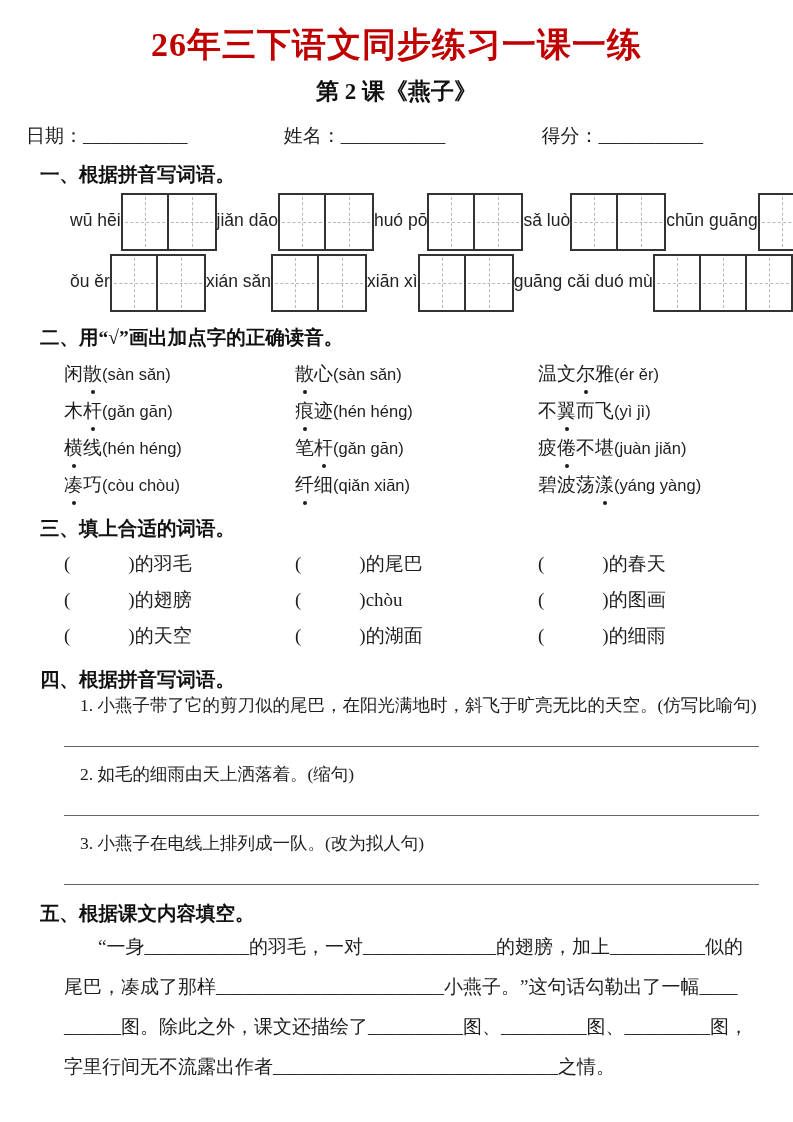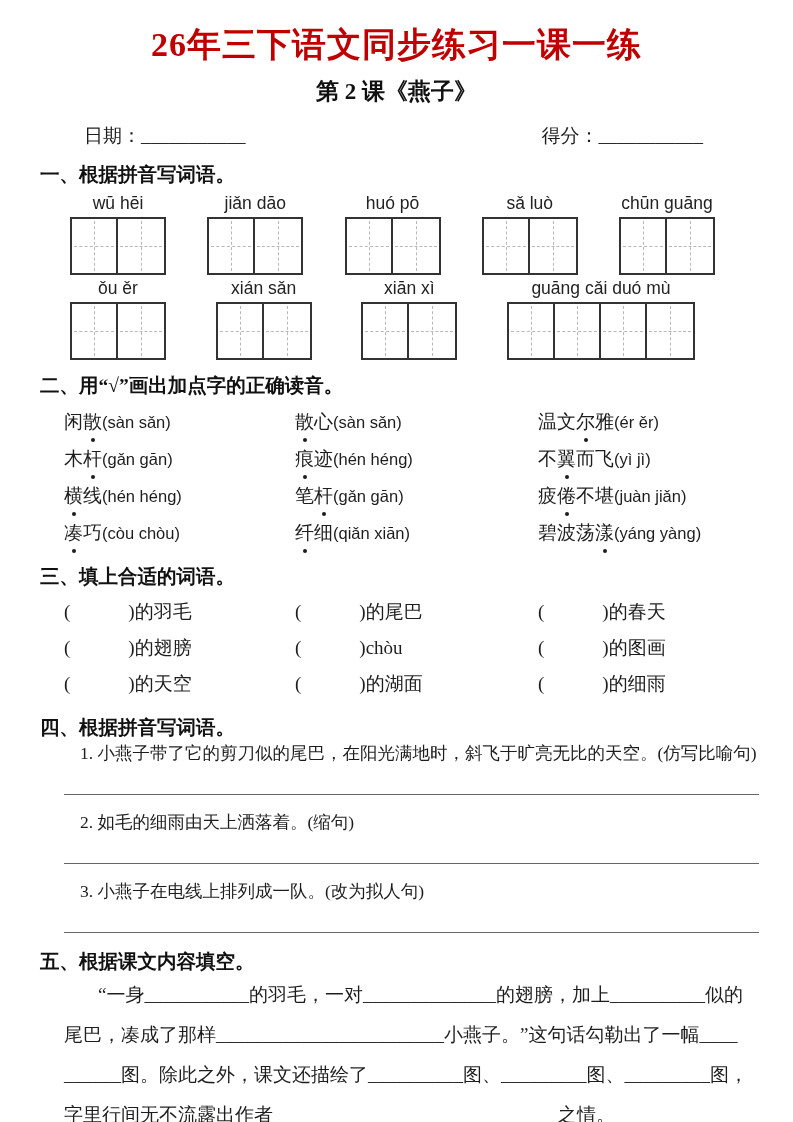--- a/index.html
+++ b/index.html
@@ -8,31 +8,31 @@
     background:#ffffff; overflow:hidden;
     font-family:"Liberation Serif", serif; color:#1d1d1d;
   }
   .title {
     margin:0; padding-top:22px; text-align:center;
     font-size:34px; font-weight:bold; letter-spacing:1px;
   }
   .subtitle {
     margin:8px 0 0; text-align:center; font-size:23px; font-weight:bold; color:#111;
   }
-  .meta { display:flex; justify-content:space-between; margin:16px 90px 0 84px; font-size:19px; }
+  .meta { display:flex; justify-content:space-between; margin:16px 90px 0 26px; font-size:19px; }
   .meta .mgroup { white-space:nowrap; }
   .meta .blank { letter-spacing:0px; color:#1d1d1d; }
   .sec {
     margin:12px 0 0 40px; font-size:19.5px; font-weight:bold;
     font-family:Liberation Serif, serif; color:#111;
   }
   
   .pinyin-row { display:flex; justify-content:space-between; margin:5px 78px 0 70px; }
   .pinyin-row.r2 { margin-right:98px; margin-top:3px; }
-  .pgroup { display:flex; flex-direction:column; align-items:center; }
+  .pgroup { display:flex; flex-direction:row; align-items:center; }
   .plabel {
     font-family:"Liberation Sans", sans-serif; font-size:17.5px;
     margin-bottom:3px; white-space:nowrap; color:#222;
   }
   .tzg { display:flex; border:2px solid #333; background:#fff; }
   .tzg .cell { width:46px; height:54px; position:relative; border-right:2px solid #333; box-sizing:border-box; }
   .tzg .cell:last-child { border-right:none; }
   .tzg .cell::before {
     content:""; position:absolute; top:2px; bottom:2px; left:50%;
     border-left:1px dashed #b8b8b8;
@@ -62,20 +62,21 @@
 </head>
 <body>
 
 <div class="page">
 
   <h1 class="title" style="color: rgb(192, 0, 0);">26年三下语文同步练习一课一练</h1>
   <h2 class="subtitle">第 2 课《燕子》</h2>
 
   <div class="meta">
     <span class="mgroup"><span>日期：</span><span class="blank">___________</span></span>
+    <span class="mgroup"><span>姓名：</span><span class="blank">___________</span></span>
     <span class="mgroup"><span>得分：</span><span class="blank">___________</span></span>
   </div>
 
   <section>
     <h3 class="sec">一、根据拼音写词语。</h3>
     <div class="pinyin-row" id="pinyin-row1">
         <div class="pgroup">
           <div class="plabel">wū hēi</div>
           <div class="tzg">
             <div class="cell"></div>

